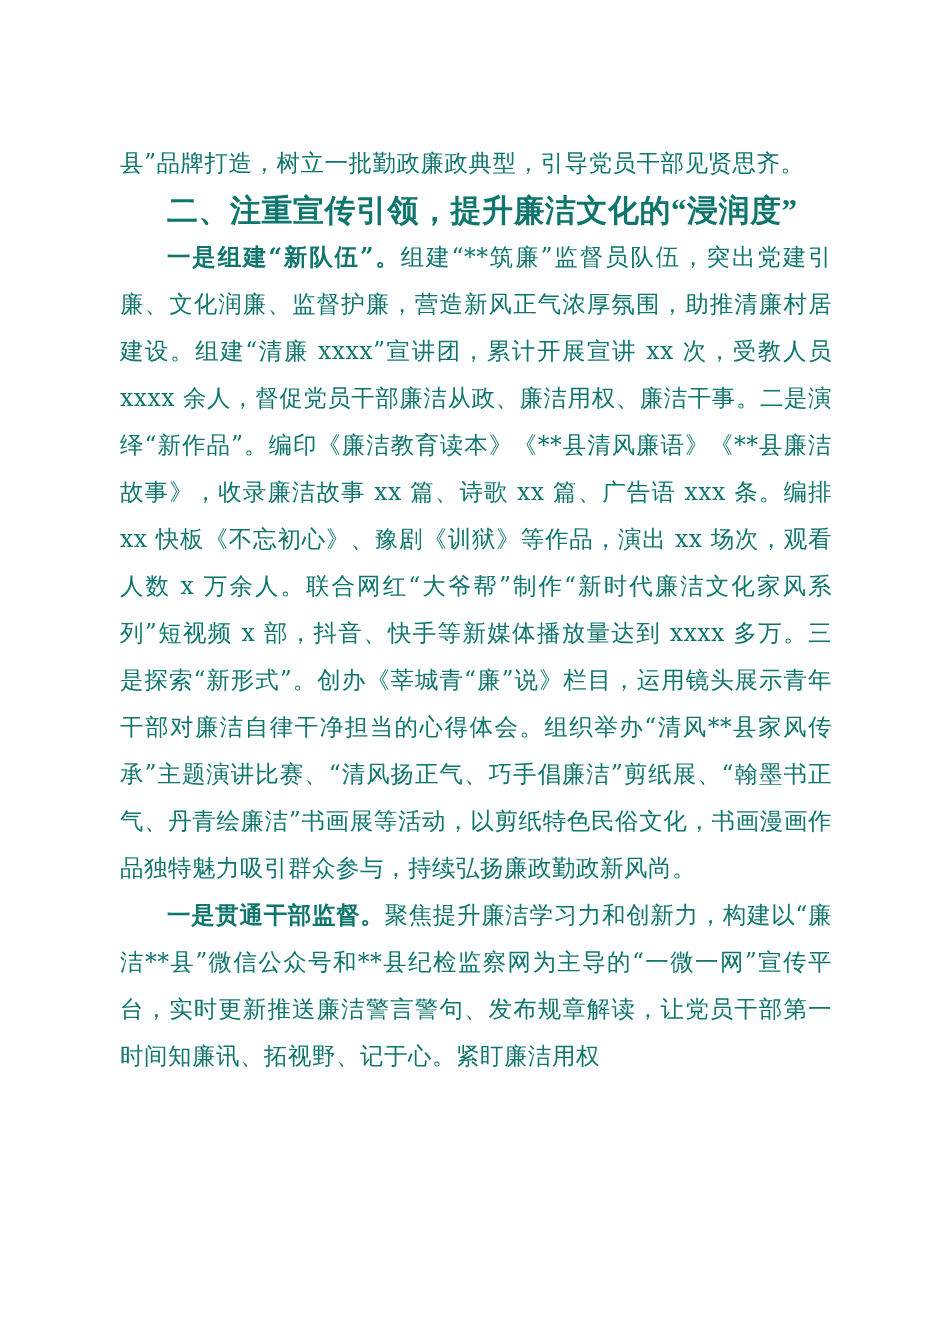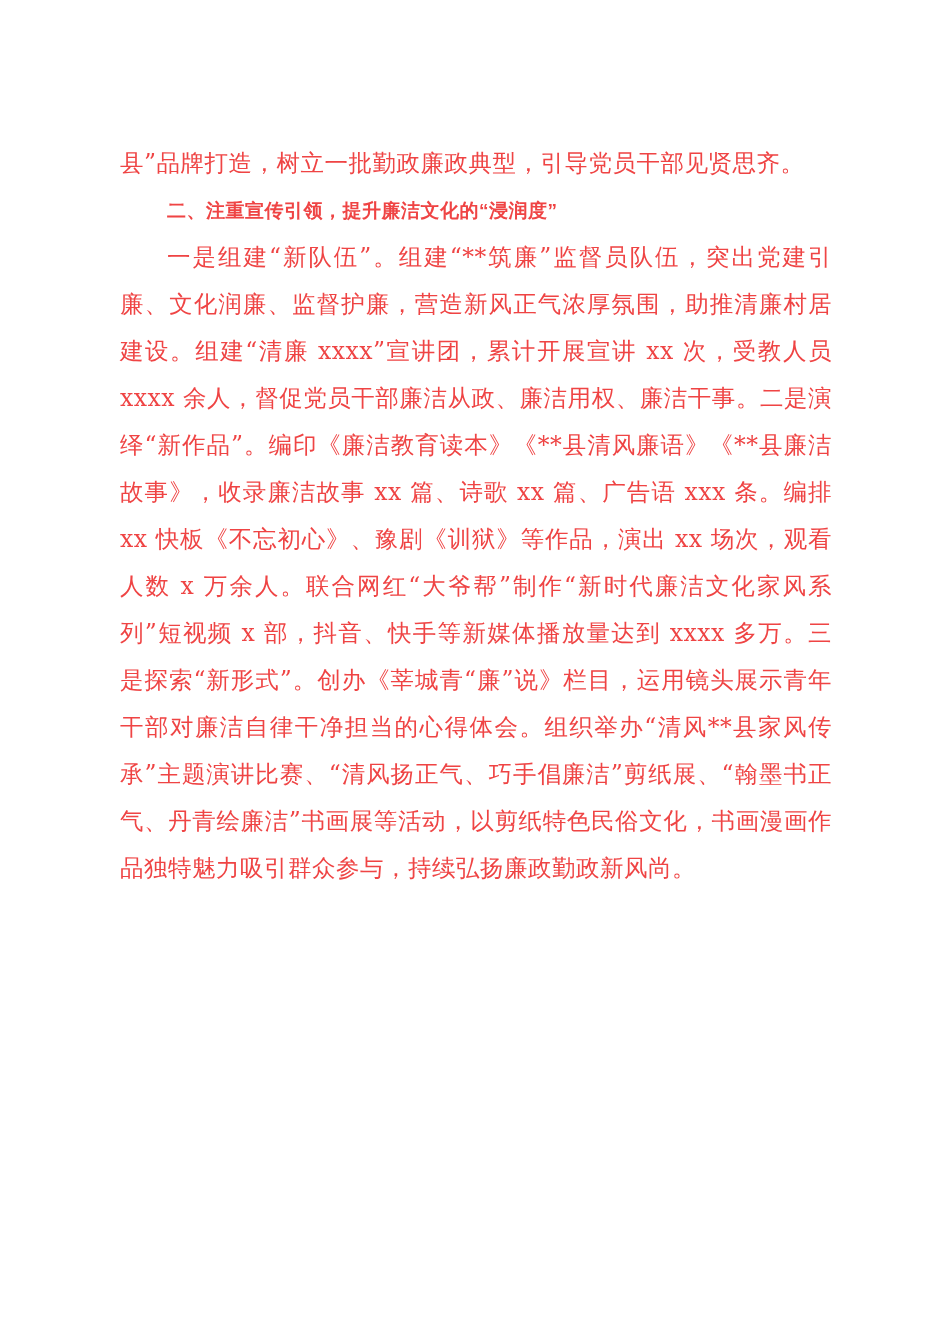--- a/index.html
+++ b/index.html
@@ -1,35 +1,38 @@
 <!DOCTYPE html>
 <html><head>
 <meta charset="utf-8">
 <style>
   html, body { margin: 0; padding: 0; background: #ffffff; }
   body { width: 950px; height: 1344px; position: relative; overflow: hidden; }
   .page {
     position: absolute; left: 120px; top: 140px; width: 712px;
     font-family: "DejaVu Serif", "Liberation Serif", serif;
-    color: #ef4444; font-size: 23.5px; line-height: 47px;
+    color: #0f766e; font-size: 23.5px; line-height: 47px;
     text-align: justify; letter-spacing: 0.5px;
   }
   .para { margin: 0; text-indent: 0; }
   .para.indent { text-indent: 47px; }
   .heading {
     margin: 0; text-indent: 47px;
-    font-family: Liberation Sans, sans-serif;
-    font-weight: bold; font-size: 19px; line-height: 47px;
+    font-family: Liberation Serif, serif;
+    font-weight: bold; font-size: 31px; line-height: 47px;
   }
-  .lead { font-weight: normal; }
+  .lead { font-weight: bold; }
 </style>
 </head>
 <body>
 
 <div class="page">
   <p class="para">
     <span>县”品牌打造，树立一批勤政廉政典型，引导党员干部见贤思齐。</span>
   </p>
   <p class="heading">二、注重宣传引领，提升廉洁文化的“浸润度”</p>
   <p class="para indent">
     <span class="lead">一是组建“新队伍”。</span><span>组建“**筑廉”监督员队伍，突出党建引廉、文化润廉、监督护廉，营造新风正气浓厚氛围，助推清廉村居建设。组建“清廉 xxxx”宣讲团，累计开展宣讲 xx 次，受教人员 xxxx 余人，督促党员干部廉洁从政、廉洁用权、廉洁干事。二是演绎“新作品”。编印《廉洁教育读本》《**县清风廉语》《**县廉洁故事》，收录廉洁故事 xx 篇、诗歌 xx 篇、广告语 xxx 条。编排 xx 快板《不忘初心》、豫剧《训狱》等作品，演出 xx 场次，观看人数 x 万余人。联合网红“大爷帮”制作“新时代廉洁文化家风系列”短视频 x 部，抖音、快手等新媒体播放量达到 xxxx 多万。三是探索“新形式”。创办《莘城青“廉”说》栏目，运用镜头展示青年干部对廉洁自律干净担当的心得体会。组织举办“清风**县家风传承”主题演讲比赛、“清风扬正气、巧手倡廉洁”剪纸展、“翰墨书正气、丹青绘廉洁”书画展等活动，以剪纸特色民俗文化，书画漫画作品独特魅力吸引群众参与，持续弘扬廉政勤政新风尚。</span>
   </p>
+  <p class="para indent">
+    <span class="lead">一是贯通干部监督。</span><span>聚焦提升廉洁学习力和创新力，构建以“廉洁**县”微信公众号和**县纪检监察网为主导的“一微一网”宣传平台，实时更新推送廉洁警言警句、发布规章解读，让党员干部第一时间知廉讯、拓视野、记于心。紧盯廉洁用权</span>
+  </p>
 </div>
 
 </body></html>

